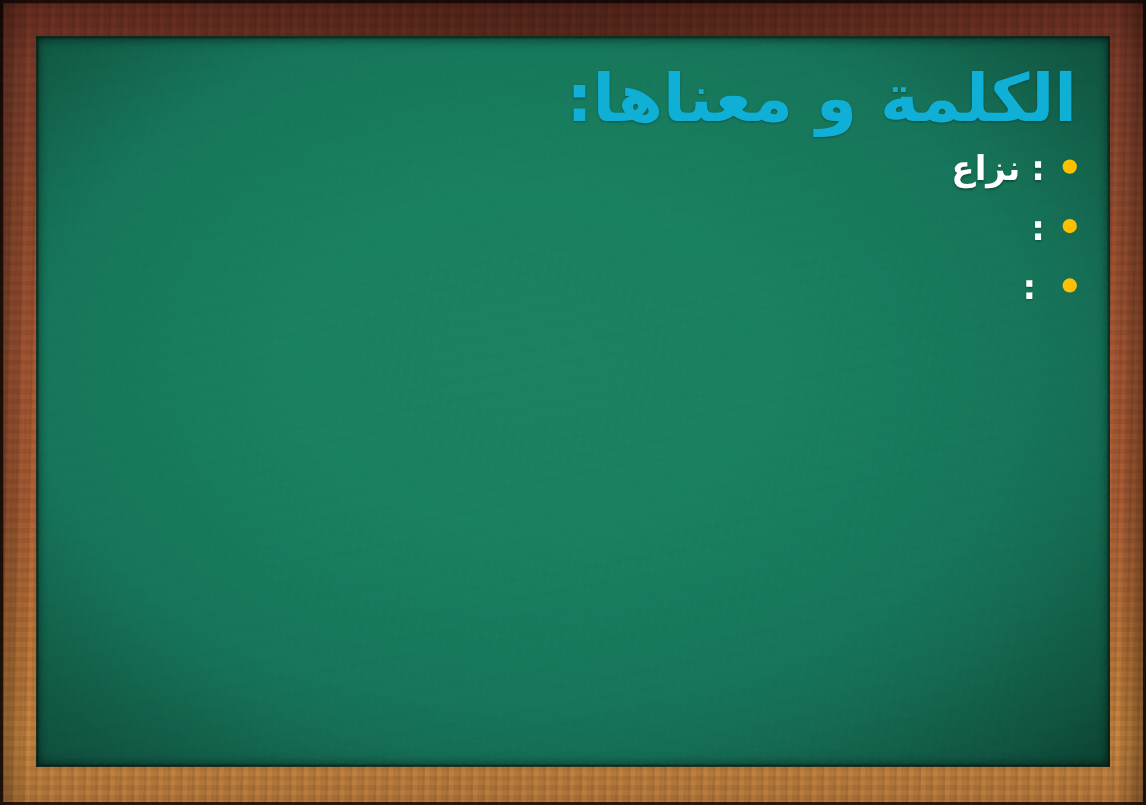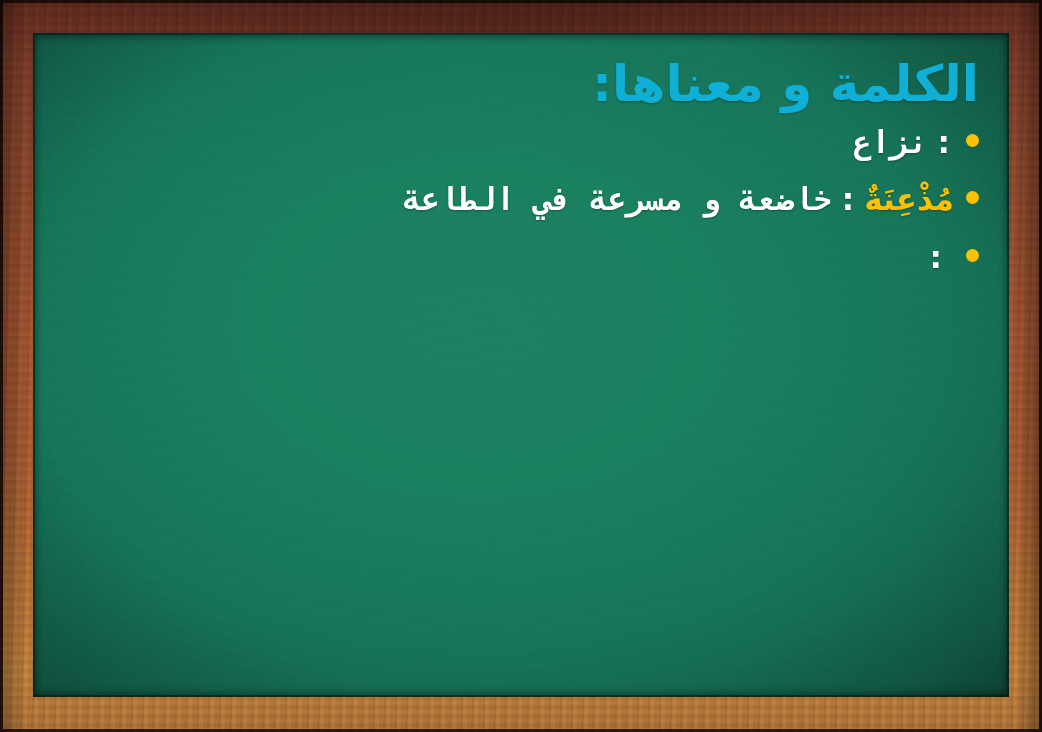--- a/index.html
+++ b/index.html
@@ -136,21 +136,21 @@
   .content {
     position: absolute;
     inset: 0;
     padding: 22px 30px 0 30px;
     box-sizing: border-box;
     direction: rtl;
     text-align: right;
   }
 
   .slide-title {
-    font-size: 50px;
+    font-size: 60px;
     font-weight: bold;
     color: #10AFD6;
     line-height: 1.18;
     margin: 0 0 8px 0;
     padding-left: 14px;
     letter-spacing: 0px;
     text-shadow: 0 1px 2px rgba(0,0,0,0.30);
     white-space: nowrap;
   }
 
@@ -199,21 +199,20 @@
 
   .sep {
     color: #FFFFFF;
     text-shadow: 0 1px 2px rgba(0,0,0,0.30);
     padding: 0 4px;
   }
 
   .meaning {
     color: #FFFFFF;
     text-shadow: 0 1px 2px rgba(0,0,0,0.30);
-    font-family: Liberation Mono, monospace;
   }
 
   
   .bullet-item[data-row="0"] .bullet-body { font-size: 31px; }
   .bullet-item[data-row="1"] .bullet-body { font-size: 31px; }
   .bullet-item[data-row="2"] .bullet-body { font-size: 31px; }
   .bullet-item[data-row="2"] .sep { padding: 0 12px; }
 </style>
 </head>
 <body>
@@ -239,23 +238,21 @@
           <span class="bullet-dot"></span>
           <span class="bullet-body">
             <span class="sep">:</span>
             <span class="meaning">نزاع</span>
           </span>
         </li>
 
         <li class="bullet-item" data-row="1">
           <span class="bullet-dot"></span>
           <span class="bullet-body">
-            <span class="term">مُذْعِنَةٌ</span>
             <span class="sep">:</span>
-            <span class="meaning">خاضعة و مسرعة في الطاعة</span>
           </span>
         </li>
 
         <li class="bullet-item" data-row="2">
           <span class="bullet-dot"></span>
           <span class="bullet-body">
             <span class="sep">:</span>
           </span>
         </li>
 

